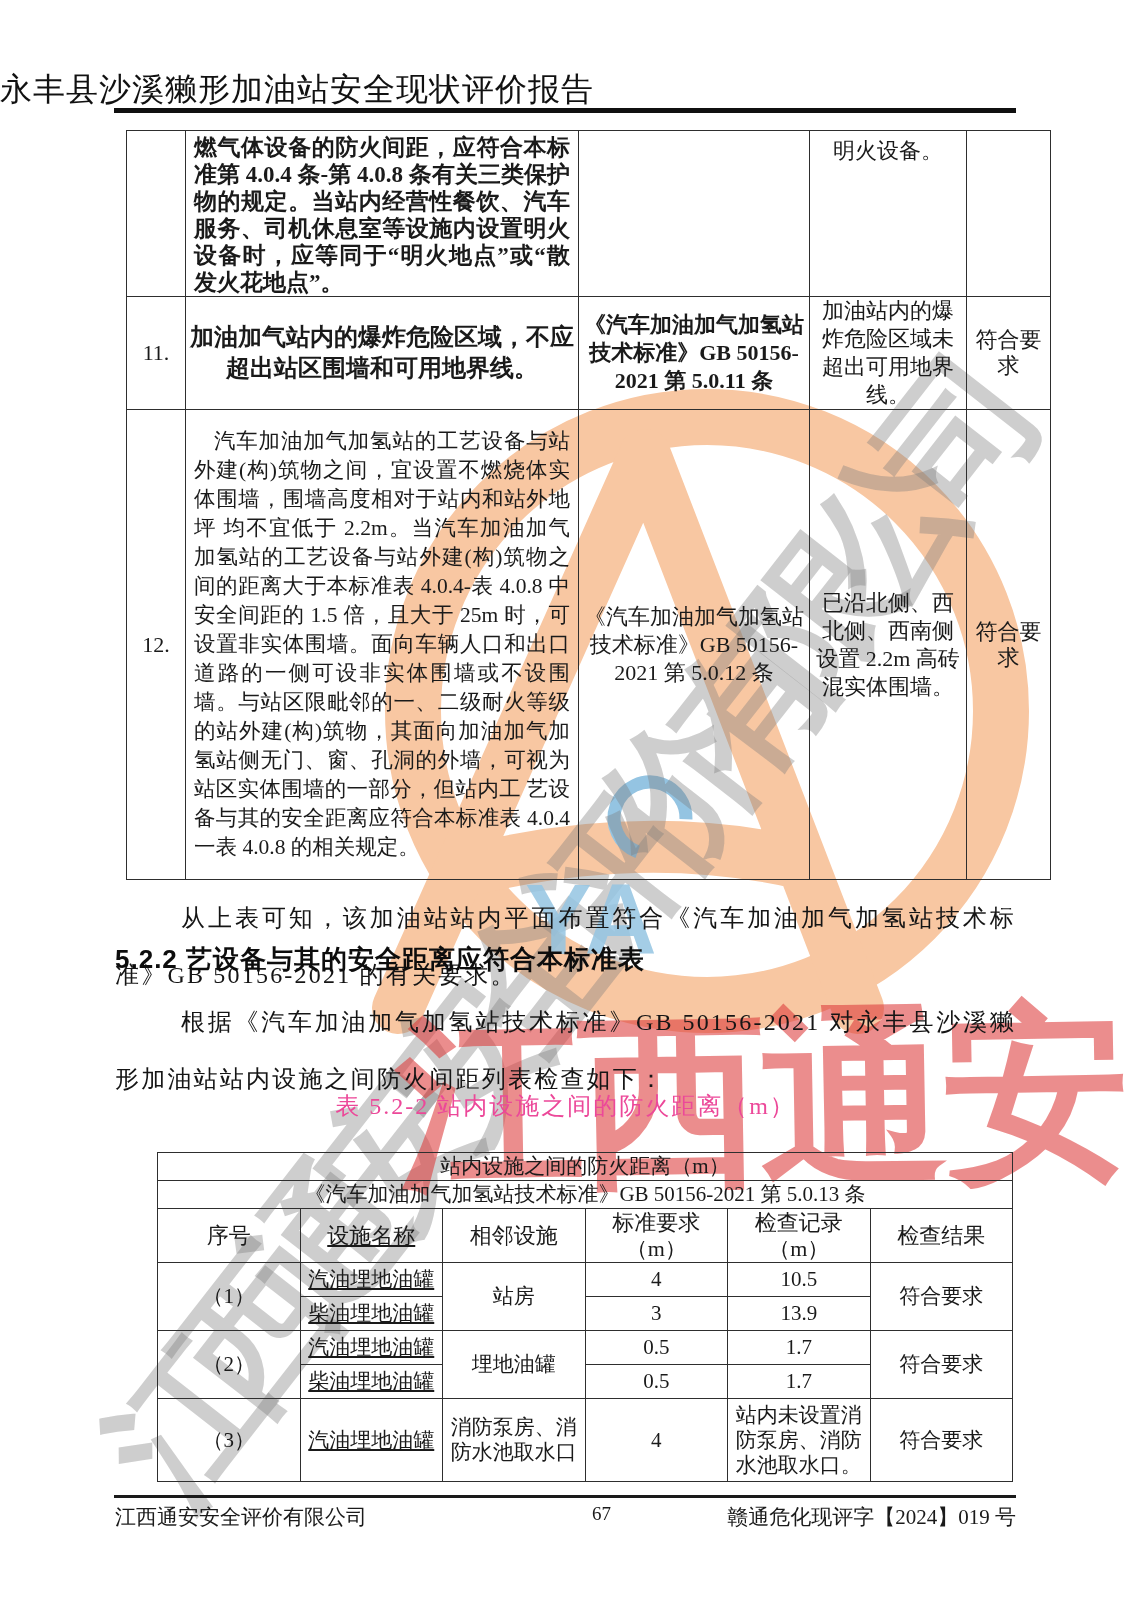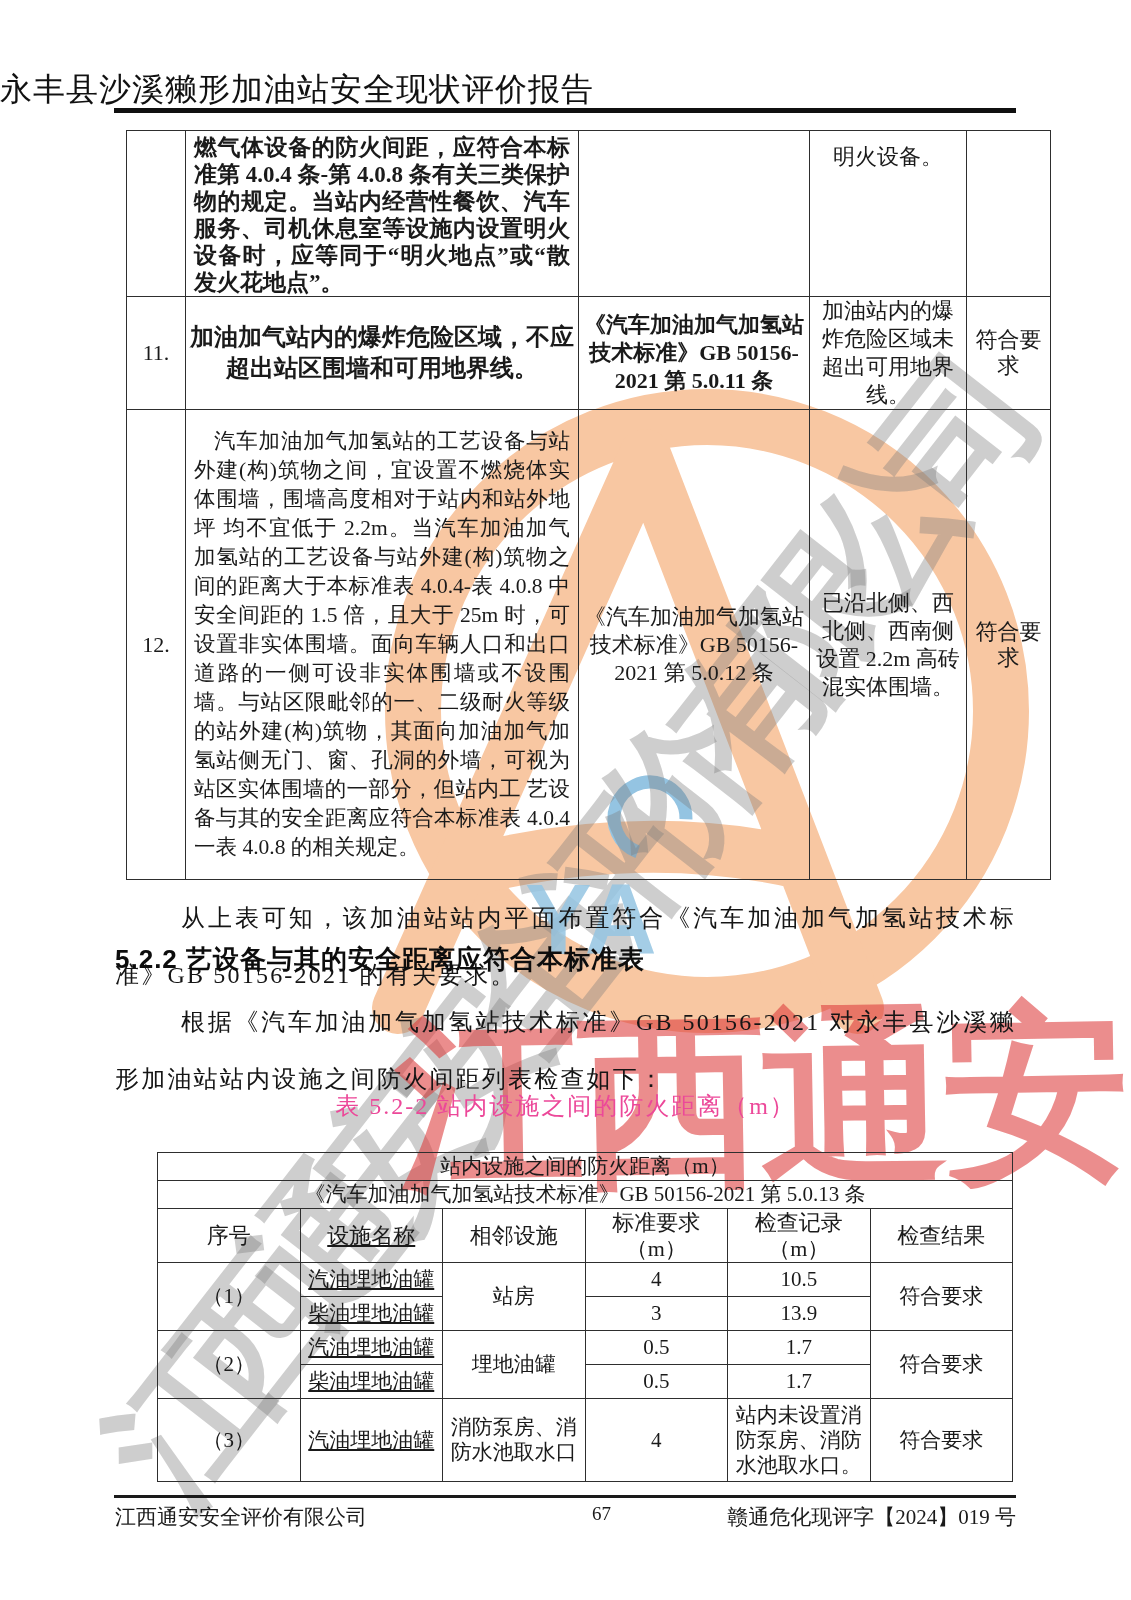--- a/index.html
+++ b/index.html
@@ -23,21 +23,21 @@
   .head-rule{position:absolute;left:114px;top:108px;width:902px;height:5px;background:#101010;}
   table{border-collapse:collapse;table-layout:fixed;background:transparent;}
   td,th{border:1.6px solid #2e2e2e;font-size:22px;font-weight:normal;text-align:center;
         vertical-align:middle;padding:0 4px;line-height:26px;color:#1a1a1a;background:transparent;}
   .t1{position:absolute;left:126px;top:130px;width:871px;}
   .t1 .c0{width:50px;}.t1 .c1{width:376px;}.t1 .c2{width:222px;}.t1 .c3{width:148px;}.t1 .c4{width:75px;}
   .t1 .r0{height:162px;}.t1 .r11{height:83px;}.t1 .r12{height:470px;}
   .cell-cont{font-weight:bold;font-size:23px;line-height:27px;text-align:justify;vertical-align:top;padding:3px 8px 0 8px;}
   .cell-12{font-size:21.5px;line-height:29px;text-align:justify;padding:0 8px;text-indent:20px;}
   .bold{font-weight:bold;}
-  .vtop{vertical-align:top;padding-top:12px;}
+  .vtop{vertical-align:top;padding-top:6px;}
   .std{font-size:22px;line-height:28px;}
   .chk{font-size:22px;line-height:28px;}
   .para{position:absolute;left:115px;width:901px;font-size:24px;line-height:57px;
         letter-spacing:2.2px;text-indent:66px;text-align:justify;color:#151515;}
   .p1{top:890px;}
   .p2{top:994px;}
   .h522{position:absolute;left:115px;top:942px;font-family:"Liberation Sans","DejaVu Sans",sans-serif;
         font-weight:bold;font-size:26px;letter-spacing:1px;color:#0d0d0d;}
   .t2caption{position:absolute;left:115px;top:1090px;width:901px;text-align:center;
              font-size:24px;letter-spacing:2px;color:#ec4899;}

